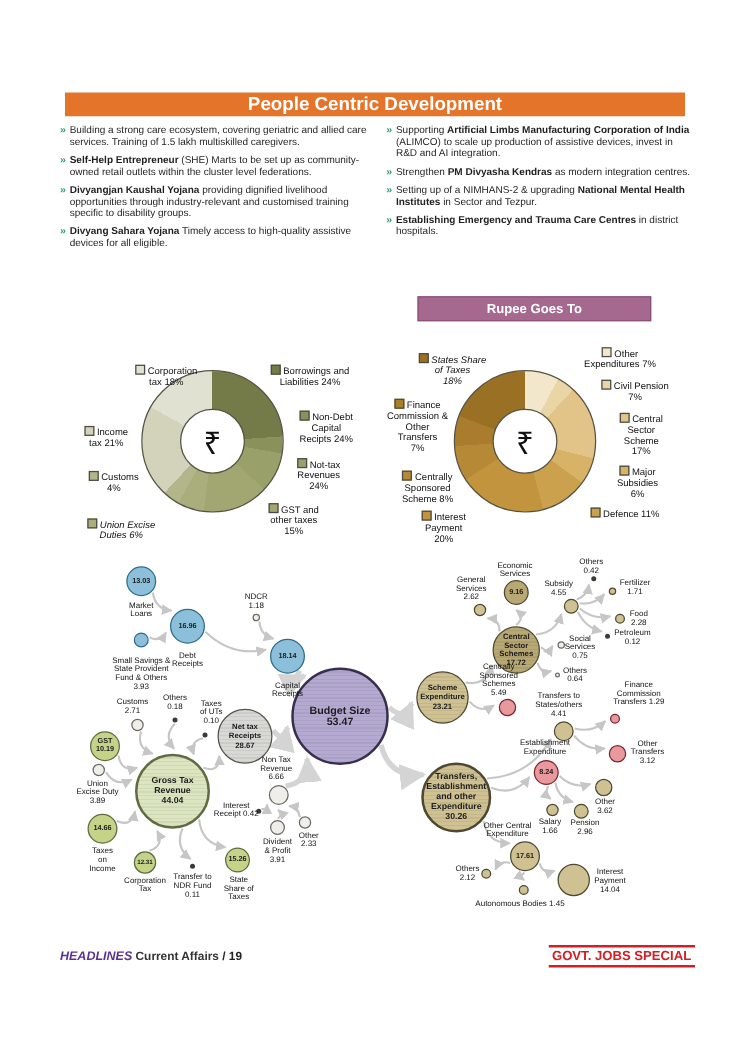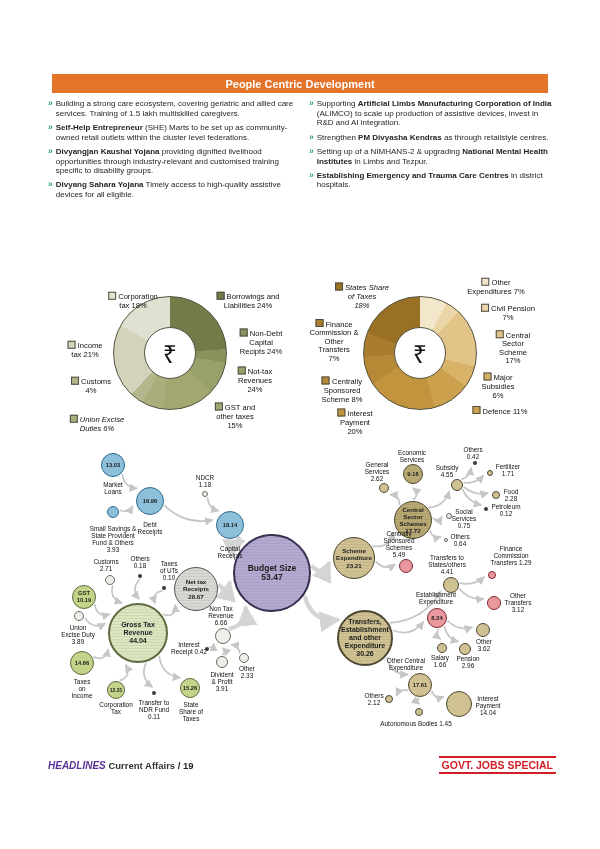--- a/index.html
+++ b/index.html
@@ -1,19 +1,19 @@
 <!DOCTYPE html>
 <html><head>
 <meta charset="utf-8">
 <style>
   html,body{margin:0;padding:0;background:#fff;}
   .page{position:relative;width:600px;height:849px;background:#fff;overflow:hidden;
         font-family:"Liberation Sans",sans-serif;color:#1c1c1c;}
   .banner{position:absolute;color:#fff;font-weight:bold;display:flex;align-items:center;justify-content:center;}
-  .banner.orange{left:52px;top:74px;width:496px;height:19px;background:#e4742a;font-size:11px;}
+  .banner.orange{left:52px;top:74px;width:496px;height:19px;background:#e4742a;font-size:15px;}
   .banner.violet{left:60px;top:430px;width:480px;height:21px;background:#8b7db8;font-size:11px;}
   .bullets{position:absolute;left:48px;top:99px;width:508px;display:flex;gap:14px;}
   .col{width:247px;}
   .bullet{display:flex;margin-bottom:4.5px;font-size:8px;line-height:9.7px;color:#1f1f1f;}
   .marker{color:#2f9e7f;font-weight:bold;margin-right:3px;font-size:8.5px;flex:none;}
   .charts-row{position:absolute;top:237px;left:45px;width:510px;display:flex;}
   .chart-panel{width:255px;position:relative;height:196px;}
   .chart-head{margin:0 auto;width:185px;height:18px;background:#a5688e;border:1px solid #8d5178;
               color:#fff;font-weight:bold;font-size:10.5px;display:flex;align-items:center;justify-content:center;}
   .chart-area{position:absolute;top:19px;left:0;width:255px;height:177px;}
@@ -65,25 +65,25 @@
           <span><b>Divyang Sahara Yojana</b><span> Timely access to high-quality assistive devices for all eligible.</span></span>
         </div>
       </div>
     <div class="col" id="col-right">
         <div class="bullet">
           <span class="marker">»</span>
           <span><span>Supporting </span><b>Artificial Limbs Manufacturing Corporation of India</b><span> (ALIMCO) to scale up production of assistive devices, invest in R&amp;D and AI integration.</span></span>
         </div>
         <div class="bullet">
           <span class="marker">»</span>
-          <span><span>Strengthen </span><b>PM Divyasha Kendras</b><span> as through retailstyle centres.</span></span>
-        </div>
-        <div class="bullet">
-          <span class="marker">»</span>
-          <span><span>Setting up of a NIMHANS-2 &amp; upgrading </span><b>National Mental Health Institutes</b><span> in Limbs and Tezpur.</span></span>
+          <span><span>Strengthen </span><b>PM Divyasha Kendras</b><span> as modern integration centres.</span></span>
+        </div>
+        <div class="bullet">
+          <span class="marker">»</span>
+          <span><span>Setting up of a NIMHANS-2 &amp; upgrading </span><b>National Mental Health Institutes</b><span> in Sector and Tezpur.</span></span>
         </div>
         <div class="bullet">
           <span class="marker">»</span>
           <span><b>Establishing Emergency and Trauma Care Centres</b><span> in district hospitals.</span></span>
         </div>
       </div>
   </div>
 
   <div class="charts-row">
     <div class="chart-panel">
@@ -94,31 +94,34 @@
           <div class="cl" style="left: 40px; top: 94px;"><span class="sq" style="background: rgb(210, 211, 186);"></span>Income<br>tax 21%</div>
           <div class="cl" style="left: 46px; top: 130px;"><span class="sq" style="background: rgb(179, 182, 138);"></span>Customs<br>4%</div>
           <div class="cl" style="left: 52px; top: 168px; font-style: italic;"><span class="sq" style="background: rgb(170, 174, 124);"></span>Union Excise<br>Duties 6%</div>
           <div class="cl" style="left: 203px; top: 45px;"><span class="sq" style="background: rgb(116, 123, 73);"></span>Borrowings and<br>Liabilities 24%</div>
           <div class="cl" style="left: 216px; top: 86px;"><span class="sq" style="background: rgb(139, 145, 91);"></span>Non-Debt<br>Capital<br>Recipts 24%</div>
           <div class="cl" style="left: 210px; top: 124px;"><span class="sq" style="background: rgb(153, 160, 105);"></span>Not-tax<br>Revenues<br>24%</div>
           <div class="cl" style="left: 190px; top: 160px;"><span class="sq" style="background: rgb(162, 167, 113);"></span>GST and<br>other taxes<br>15%</div>
         </div>
     </div>
     <div class="chart-panel">
+      <div class="chart-head">
+        <span>Rupee Goes To</span>
+      </div>
       <div class="chart-area" id="area-right">
           <div class="donut" style="left: 63px; top: 40px; width: 114px; height: 114px; background: conic-gradient(rgb(242, 231, 203) 0deg, rgb(242, 231, 203) 28deg, rgb(233, 213, 166) 28deg, rgb(233, 213, 166) 43deg, rgb(226, 196, 137) 43deg, rgb(226, 196, 137) 104deg, rgb(215, 178, 103) 104deg, rgb(215, 178, 103) 126deg, rgb(203, 161, 78) 126deg, rgb(203, 161, 78) 165deg, rgb(194, 148, 62) 165deg, rgb(194, 148, 62) 237deg, rgb(182, 137, 54) 237deg, rgb(182, 137, 54) 266deg, rgb(170, 125, 46) 266deg, rgb(170, 125, 46) 291deg, rgb(154, 113, 36) 291deg, rgb(154, 113, 36) 360deg);"></div>
           <div class="hole" style="left: 94px; top: 71px; width: 52px; height: 52px;">₹</div>
           <div class="cl" style="left: 62px; top: 40px; font-style: italic;"><span class="sq" style="background: rgb(154, 113, 36);"></span>States Share<br>of Taxes<br>18%</div>
           <div class="cl" style="left: 34px; top: 85px;"><span class="sq" style="background: rgb(170, 125, 46);"></span>Finance<br>Commission &amp;<br>Other<br>Transfers<br>7%</div>
           <div class="cl" style="left: 42px; top: 134px;"><span class="sq" style="background: rgb(182, 137, 54);"></span>Centrally<br>Sponsored<br>Scheme 8%</div>
           <div class="cl" style="left: 55px; top: 166px;"><span class="sq" style="background: rgb(194, 148, 62);"></span>Interest<br>Payment<br>20%</div>
           <div class="cl" style="left: 196px; top: 31px;"><span class="sq" style="background: rgb(242, 231, 203);"></span>Other<br>Expenditures 7%</div>
           <div class="cl" style="left: 208px; top: 57px;"><span class="sq" style="background: rgb(233, 213, 166);"></span>Civil Pension<br>7%</div>
           <div class="cl" style="left: 213px; top: 92px;"><span class="sq" style="background: rgb(226, 196, 137);"></span>Central<br>Sector<br>Scheme<br>17%</div>
-          <div class="cl" style="left: 198px; top: 130px;"><span class="sq" style="background: rgb(215, 178, 103);"></span>Major<br>Subsidies<br>6%</div>
+          <div class="cl" style="left: 210px; top: 130px;"><span class="sq" style="background: rgb(215, 178, 103);"></span>Major<br>Subsidies<br>6%</div>
           <div class="cl" style="left: 200px; top: 155px;"><span class="sq" style="background: rgb(203, 161, 78);"></span>Defence 11%</div>
         </div>
     </div>
   </div>
 
 
   <div class="diagram" id="diagram">
     <svg id="arrows" width="520" height="298" viewBox="0 0 520 298">
       <defs>
         <marker id="ah" markerWidth="7" markerHeight="7" refX="4.5" refY="2.5" orient="auto">

